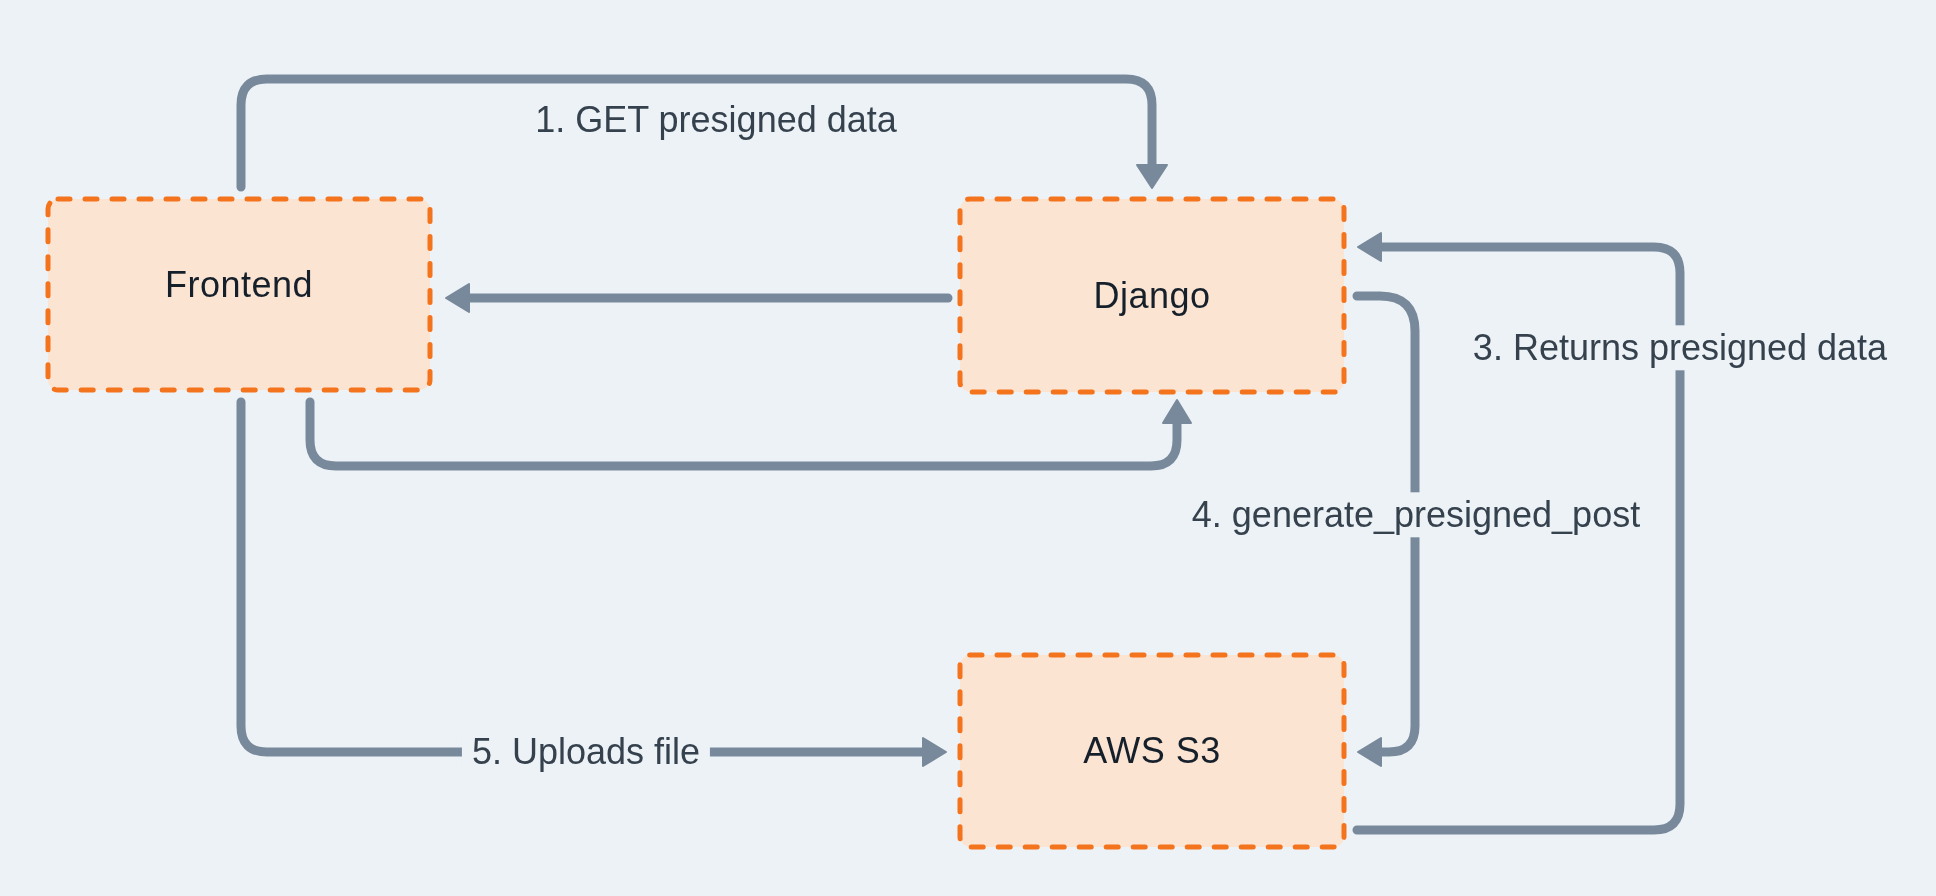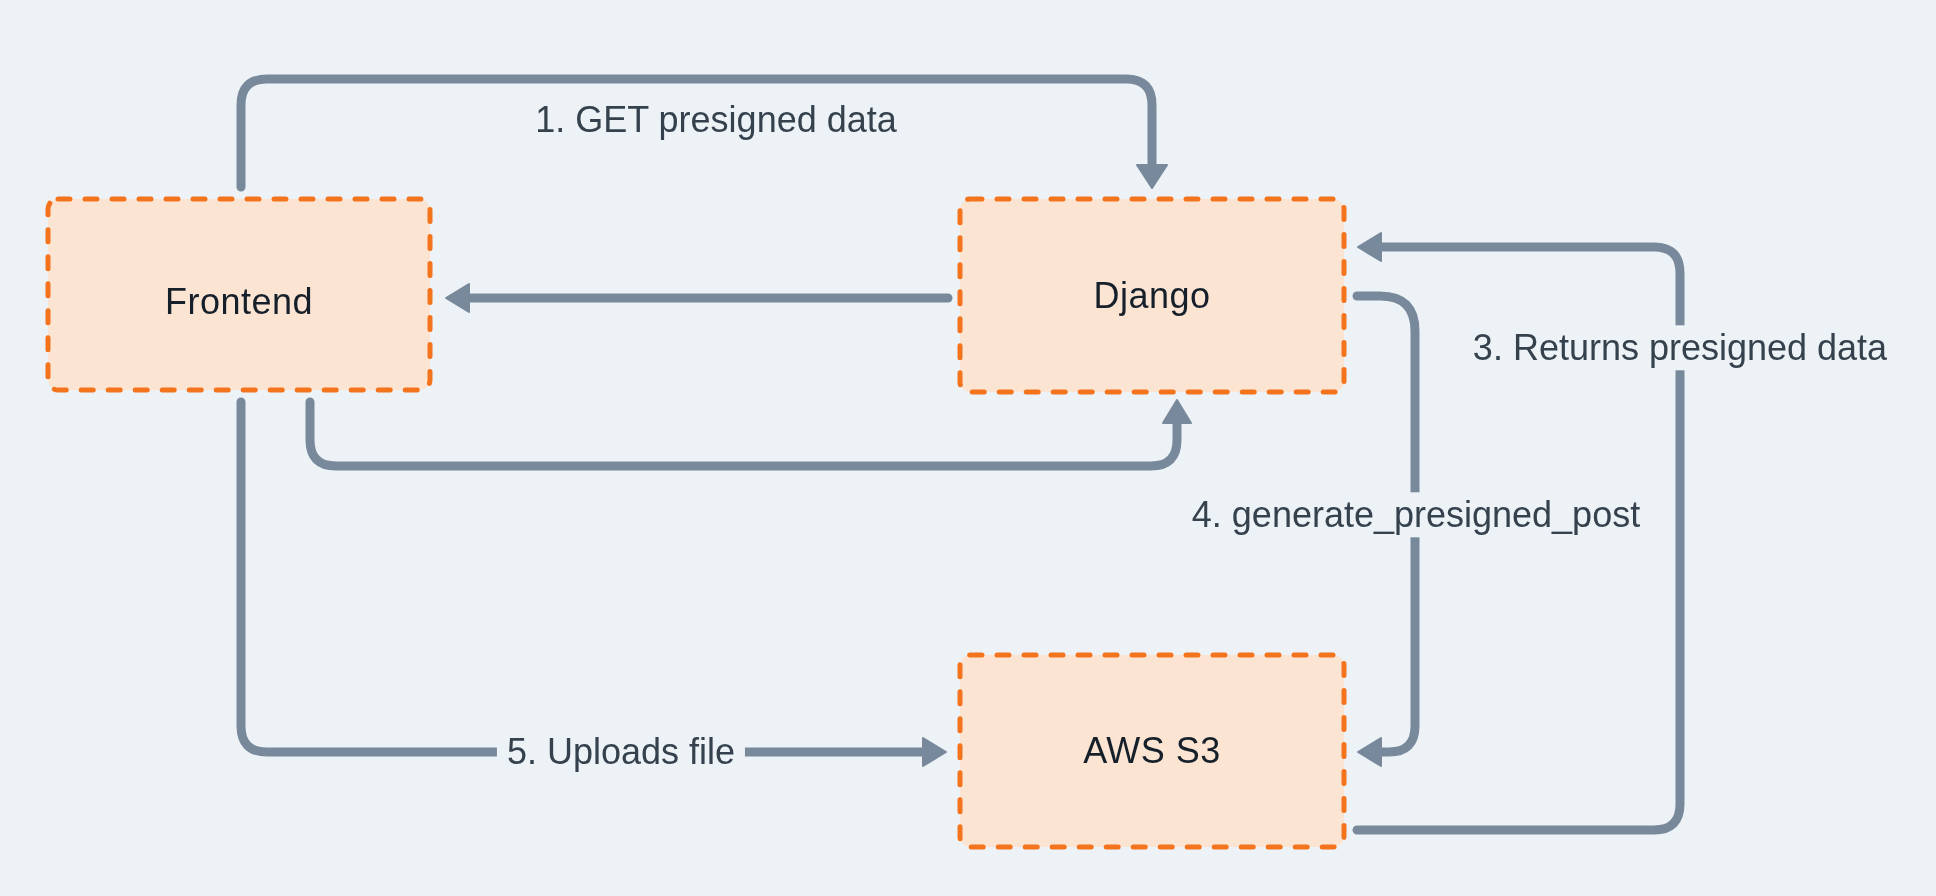--- a/index.html
+++ b/index.html
@@ -83,22 +83,22 @@
     <path class="arrowhead" d="M 1358 752 L 1381 738 L 1381 766 Z"></path>
 
     <path class="edge-line" d="M 1357 830 L 1654 830 Q 1680 830 1680 804 L 1680 273 Q 1680 247 1654 247 L 1380 247"></path>
     <path class="arrowhead" d="M 1358 247 L 1381 233 L 1381 261 Z"></path>
 
     <rect class="node-rect" x="48" y="199" width="382" height="191" rx="10"></rect>
     <rect class="node-rect" x="960" y="199" width="384" height="193" rx="10"></rect>
     <rect class="node-rect" x="960" y="655" width="384" height="192" rx="10"></rect>
   </svg>
 
-  <div class="node-label" style="left:48px; top:206px; width:382px; height:191px;">Frontend</div>
+  <div class="node-label" style="left:48px; top:189px; width:382px; height:191px;">Frontend</div>
   <div class="node-label" style="left:960px; top:199px; width:384px; height:193px;">Django</div>
   <div class="node-label" style="left:960px; top:655px; width:384px; height:192px;">AWS S3</div>
 
   <div class="edge-label" style="left:716px; top:80px;margin-top:40px;">1. GET presigned data</div>
   <div class="edge-label" style="left:1416px; top:515px;">4. generate_presigned_post</div>
   <div class="edge-label" style="left:1680px; top:348px;">3. Returns presigned data</div>
-  <div class="edge-label" style="left:621px; top:752px;">5. Uploads file</div>
+  <div class="edge-label" style="left:586px; top:752px;">5. Uploads file</div>
 
 </div>
 
 </body></html>

